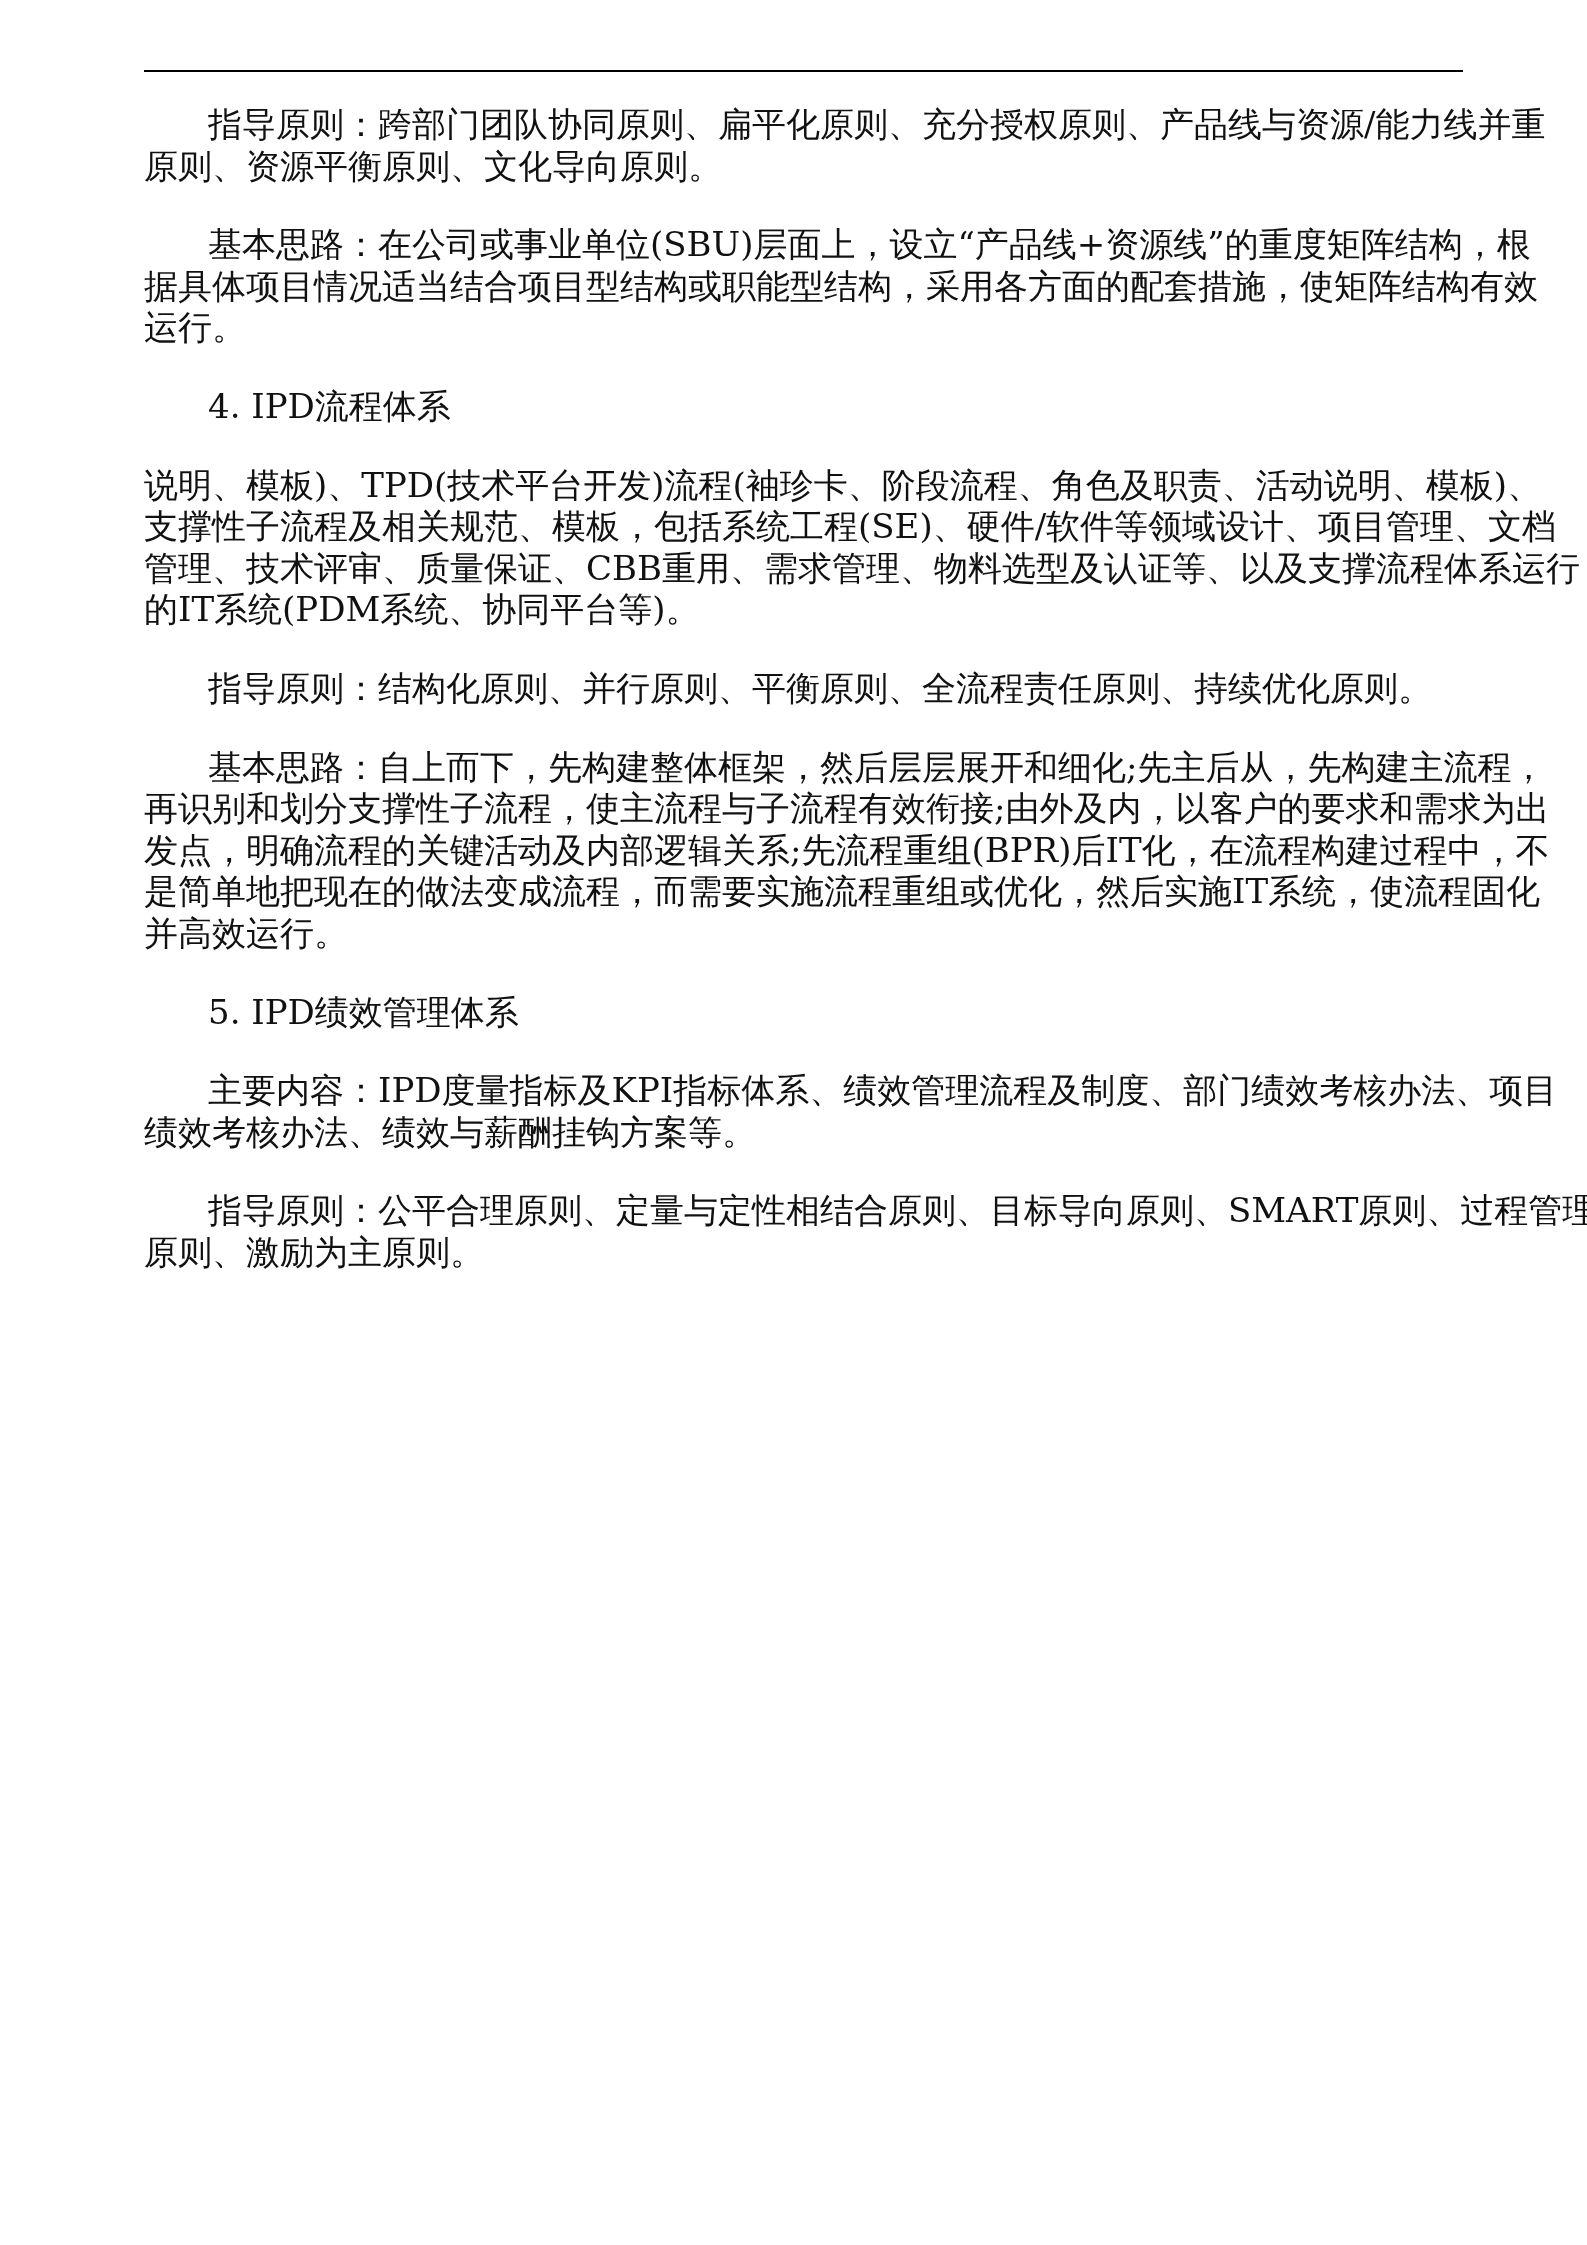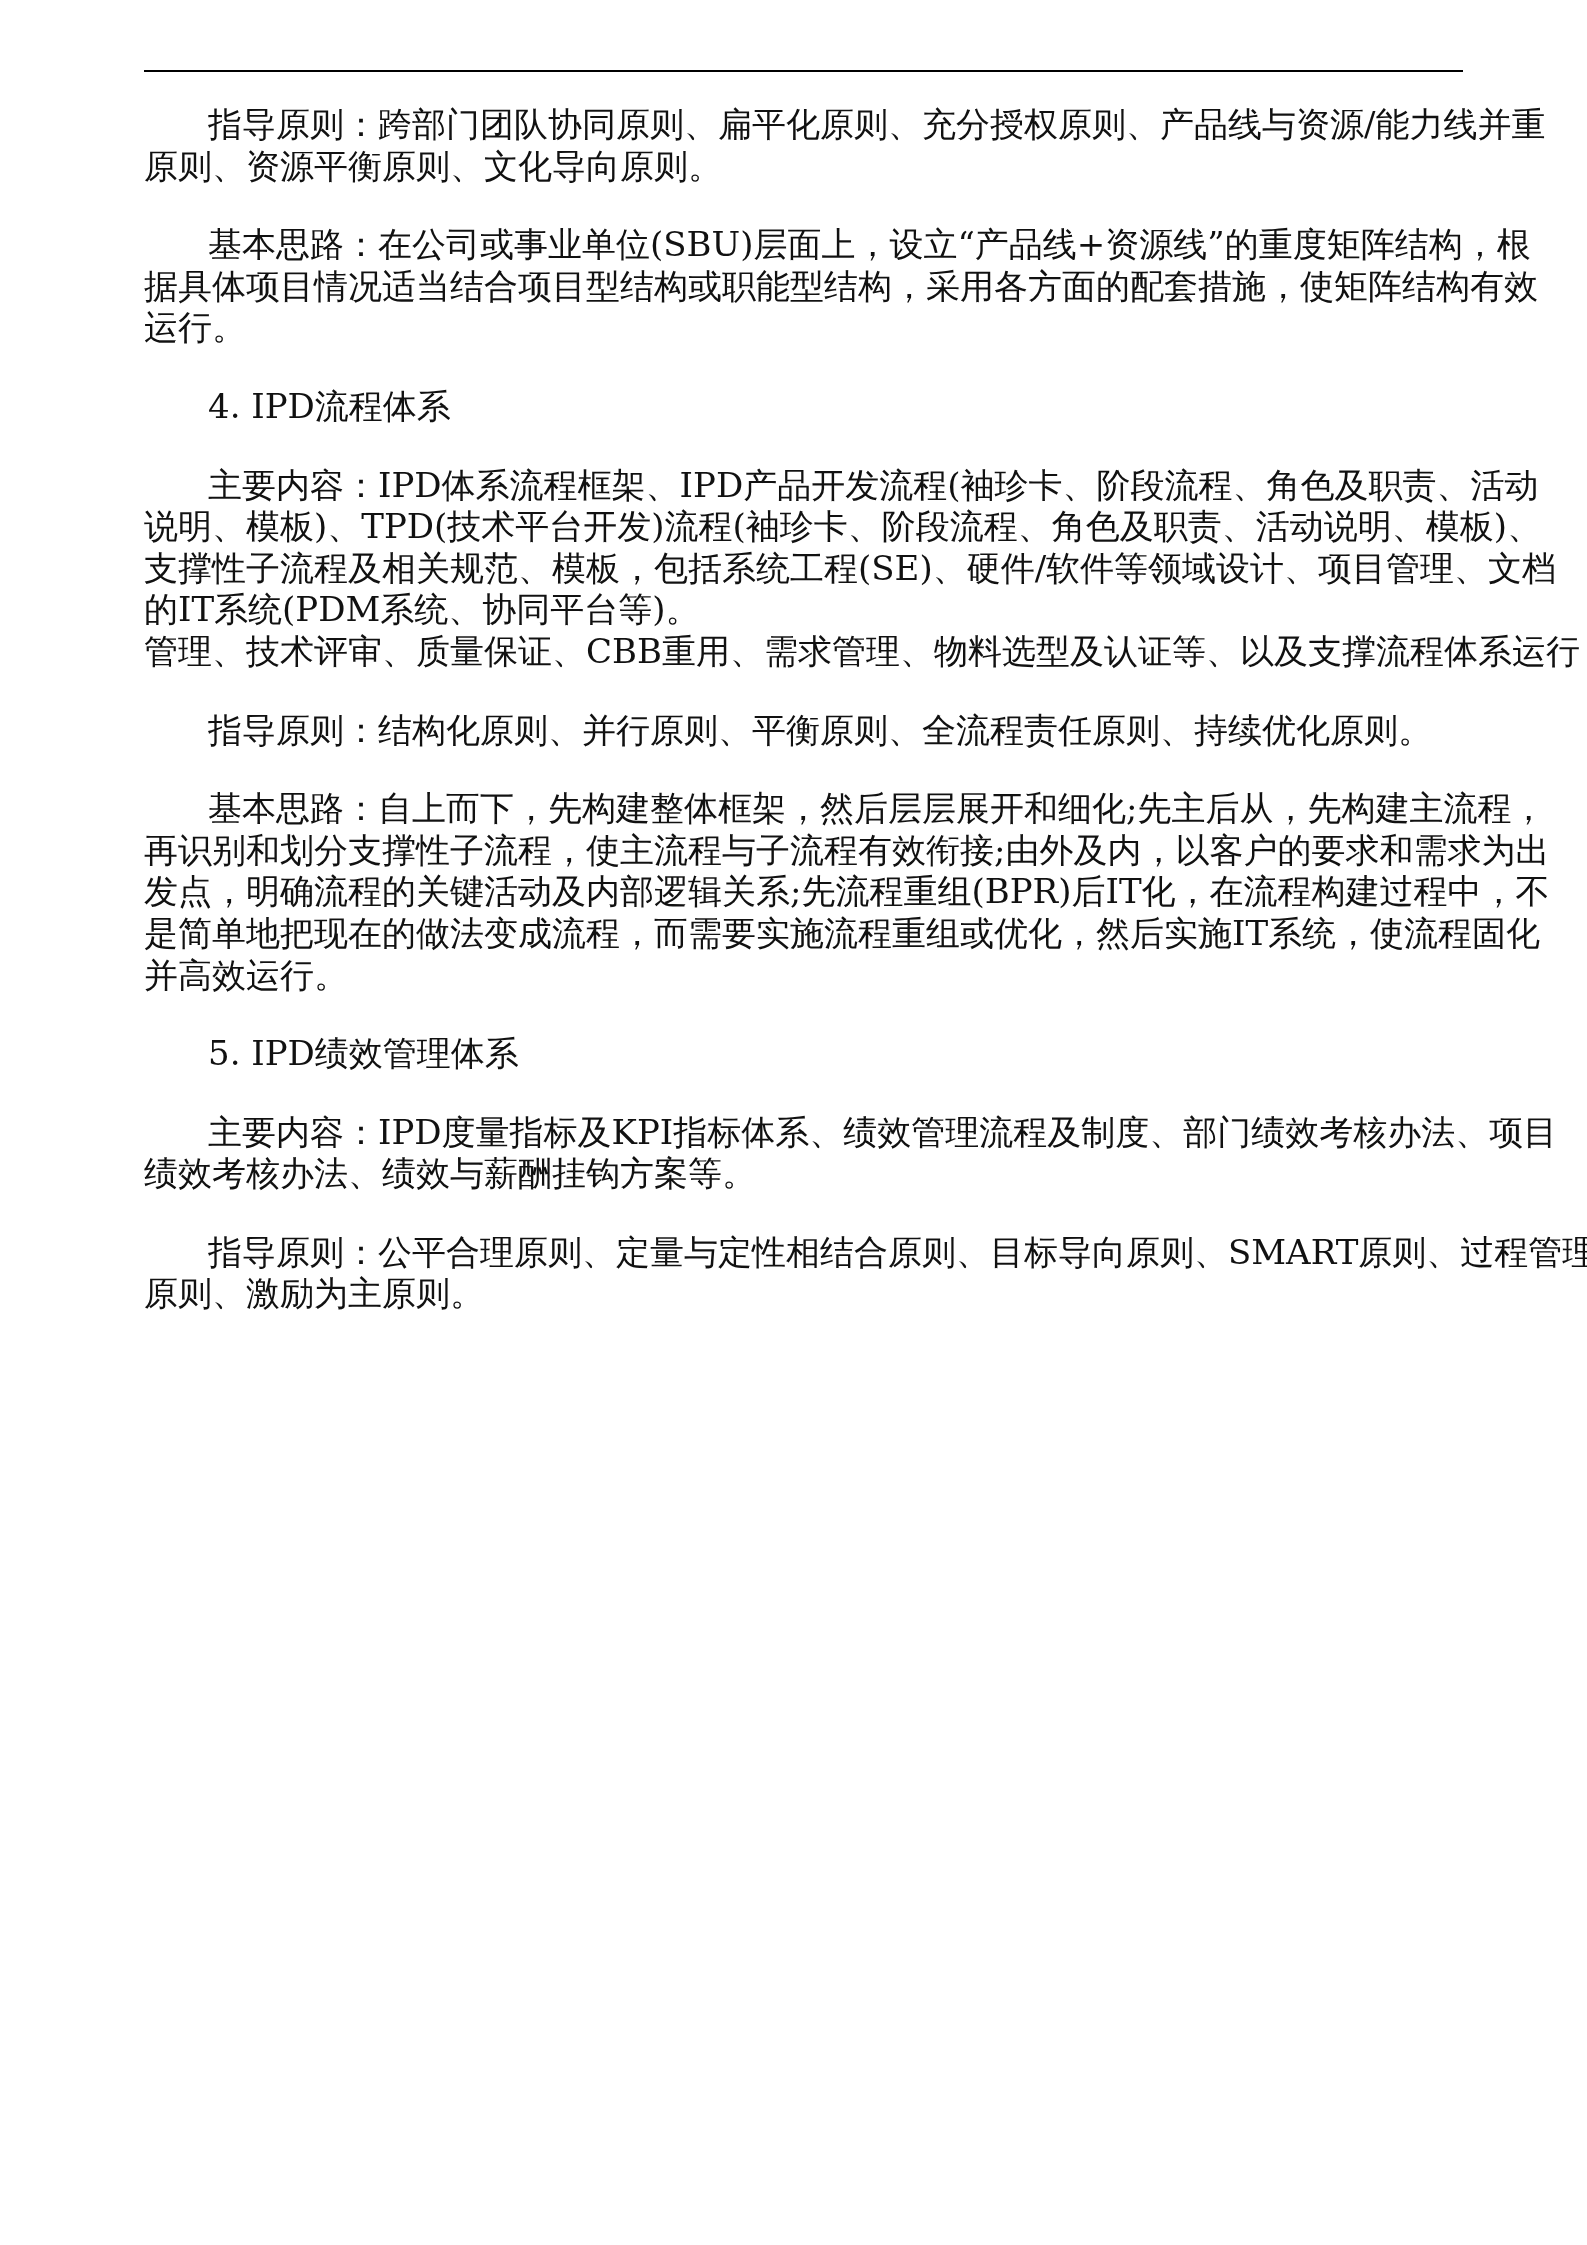--- a/index.html
+++ b/index.html
@@ -70,25 +70,24 @@
     <span class="line indent">基本思路：在公司或事业单位(SBU)层面上，设立“产品线+资源线”的重度矩阵结构，根</span>
     <span class="line">据具体项目情况适当结合项目型结构或职能型结构，采用各方面的配套措施，使矩阵结构有效</span>
     <span class="line last">运行。</span>
   </div>
 
   <div class="para heading">
     <span class="line indent last">4. IPD流程体系</span>
   </div>
 
   <div class="para">
-    <span class="line indent">主要内容：IPD体系流程框架、IPD产品开发流程(袖珍卡、阶段流程、角色及职责、活动</span>
     <span class="line">说明、模板)、TPD(技术平台开发)流程(袖珍卡、阶段流程、角色及职责、活动说明、模板)、</span>
     <span class="line">支撑性子流程及相关规范、模板，包括系统工程(SE)、硬件/软件等领域设计、项目管理、文档</span>
+    <span class="line">管理、技术评审、质量保证、CBB重用、需求管理、物料选型及认证等、以及支撑流程体系运行</span>
     <span class="line last">的IT系统(PDM系统、协同平台等)。</span>
-    <span class="line">管理、技术评审、质量保证、CBB重用、需求管理、物料选型及认证等、以及支撑流程体系运行</span>
   </div>
 
   <div class="para">
     <span class="line indent last">指导原则：结构化原则、并行原则、平衡原则、全流程责任原则、持续优化原则。</span>
   </div>
 
   <div class="para">
     <span class="line indent">基本思路：自上而下，先构建整体框架，然后层层展开和细化;先主后从，先构建主流程，</span>
     <span class="line">再识别和划分支撑性子流程，使主流程与子流程有效衔接;由外及内，以客户的要求和需求为出</span>
     <span class="line">发点，明确流程的关键活动及内部逻辑关系;先流程重组(BPR)后IT化，在流程构建过程中，不</span>

